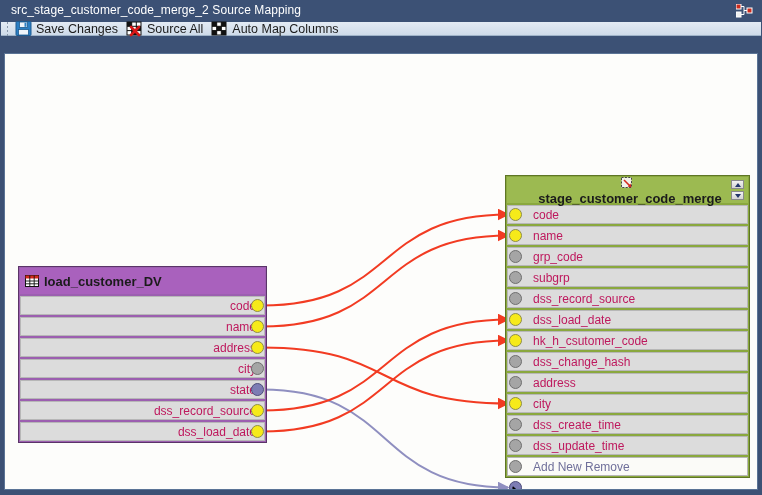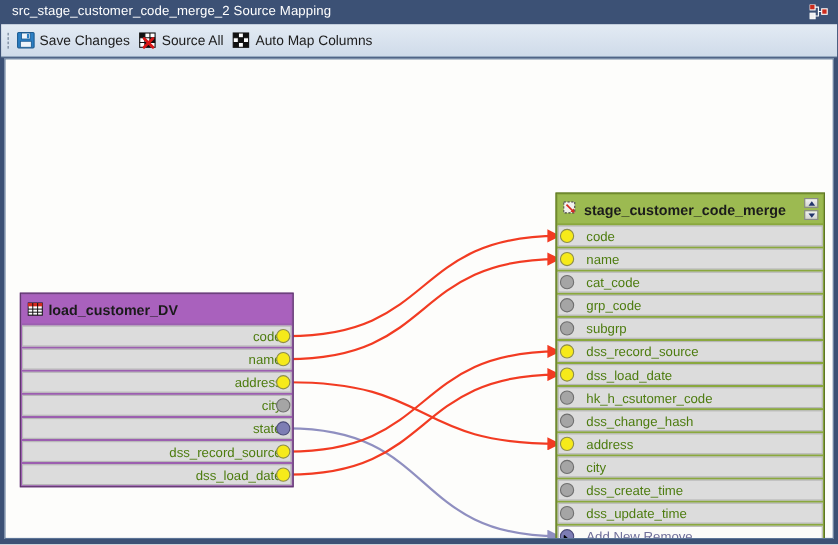--- a/index.html
+++ b/index.html
@@ -27,21 +27,21 @@
     letter-spacing: 0.1px;
     white-space: nowrap;
   }
   #titlebar .title-icon {
     position: absolute; right: 9px; top: 4px;
     width: 17px; height: 15px;
   }
   
   #toolbar {
     position: absolute; left: 1px; top: 22px;
-    width: 760px; height: 30px;
+    width: 760px; height: 14px;
     background: linear-gradient(#e3ebf4, #cfdbe9);
     border-bottom: 1px solid #9fb3c8;
     box-sizing: border-box;
     display: flex;
     align-items: center;
   }
   .tb-grip {
     width: 3px; height: 16px; margin-left: 5px; margin-right: 4px;
     background-image: radial-gradient(#8897aa 45%, transparent 46%);
     background-size: 3px 4px;
@@ -85,21 +85,21 @@
   .tbl-hdr .hdr-ico { width: 14px; height: 14px; margin-right: 5px; flex: 0 0 auto; }
   .tbl-hdr .hdr-title {
     font-size: 13px; font-weight: bold; color: #1b1b1b;
     white-space: nowrap;
   }
   .tbl-row {
     box-sizing: border-box;
     height: 19px;
     background: #dcdcdc;
     display: flex; align-items: center;
-    font-size: 12px; color: #4d7c0f;
+    font-size: 12px; color: #be185d;
     white-space: nowrap;
   }
 
   
   #tbl-src {
     left: 13px; top: 212px; width: 249px;
     background: #9c5fb0;
     border: 1px solid #5a3468;
     padding: 1px;
   }
@@ -111,21 +111,21 @@
     border: 1px solid #b7b7b7;
   }
 
   
   #tbl-tgt {
     left: 500px; top: 121px; width: 245px;
     background: #8aa83e;
     border: 1px solid #5e7526;
     padding: 1px;
   }
-  #tbl-tgt .tbl-hdr { background: #9cba51; position: relative; }
+  #tbl-tgt .tbl-hdr { background: #9cba51; position: relative; flex-direction: column; }
   #tbl-tgt .tbl-row {
     justify-content: flex-start;
     padding-left: 25px;
     margin-top: 2px;
     border: 1px solid #b7b7b7;
   }
   #tbl-tgt .tbl-row.addnew {
     background: #fbfbf8;
     color: #6f6f9a;
   }
@@ -293,23 +293,20 @@
           <div class="up"></div>
           <div class="dn"></div>
         </span>
       </div>
       <div id="tgt-rows">
           <div class="tbl-row">
             <span>code</span>
           </div>
           <div class="tbl-row">
             <span>name</span>
-          </div>
-          <div class="tbl-row">
-            <span>cat_code</span>
           </div>
           <div class="tbl-row">
             <span>grp_code</span>
           </div>
           <div class="tbl-row">
             <span>subgrp</span>
           </div>
           <div class="tbl-row">
             <span>dss_record_source</span>
           </div>

